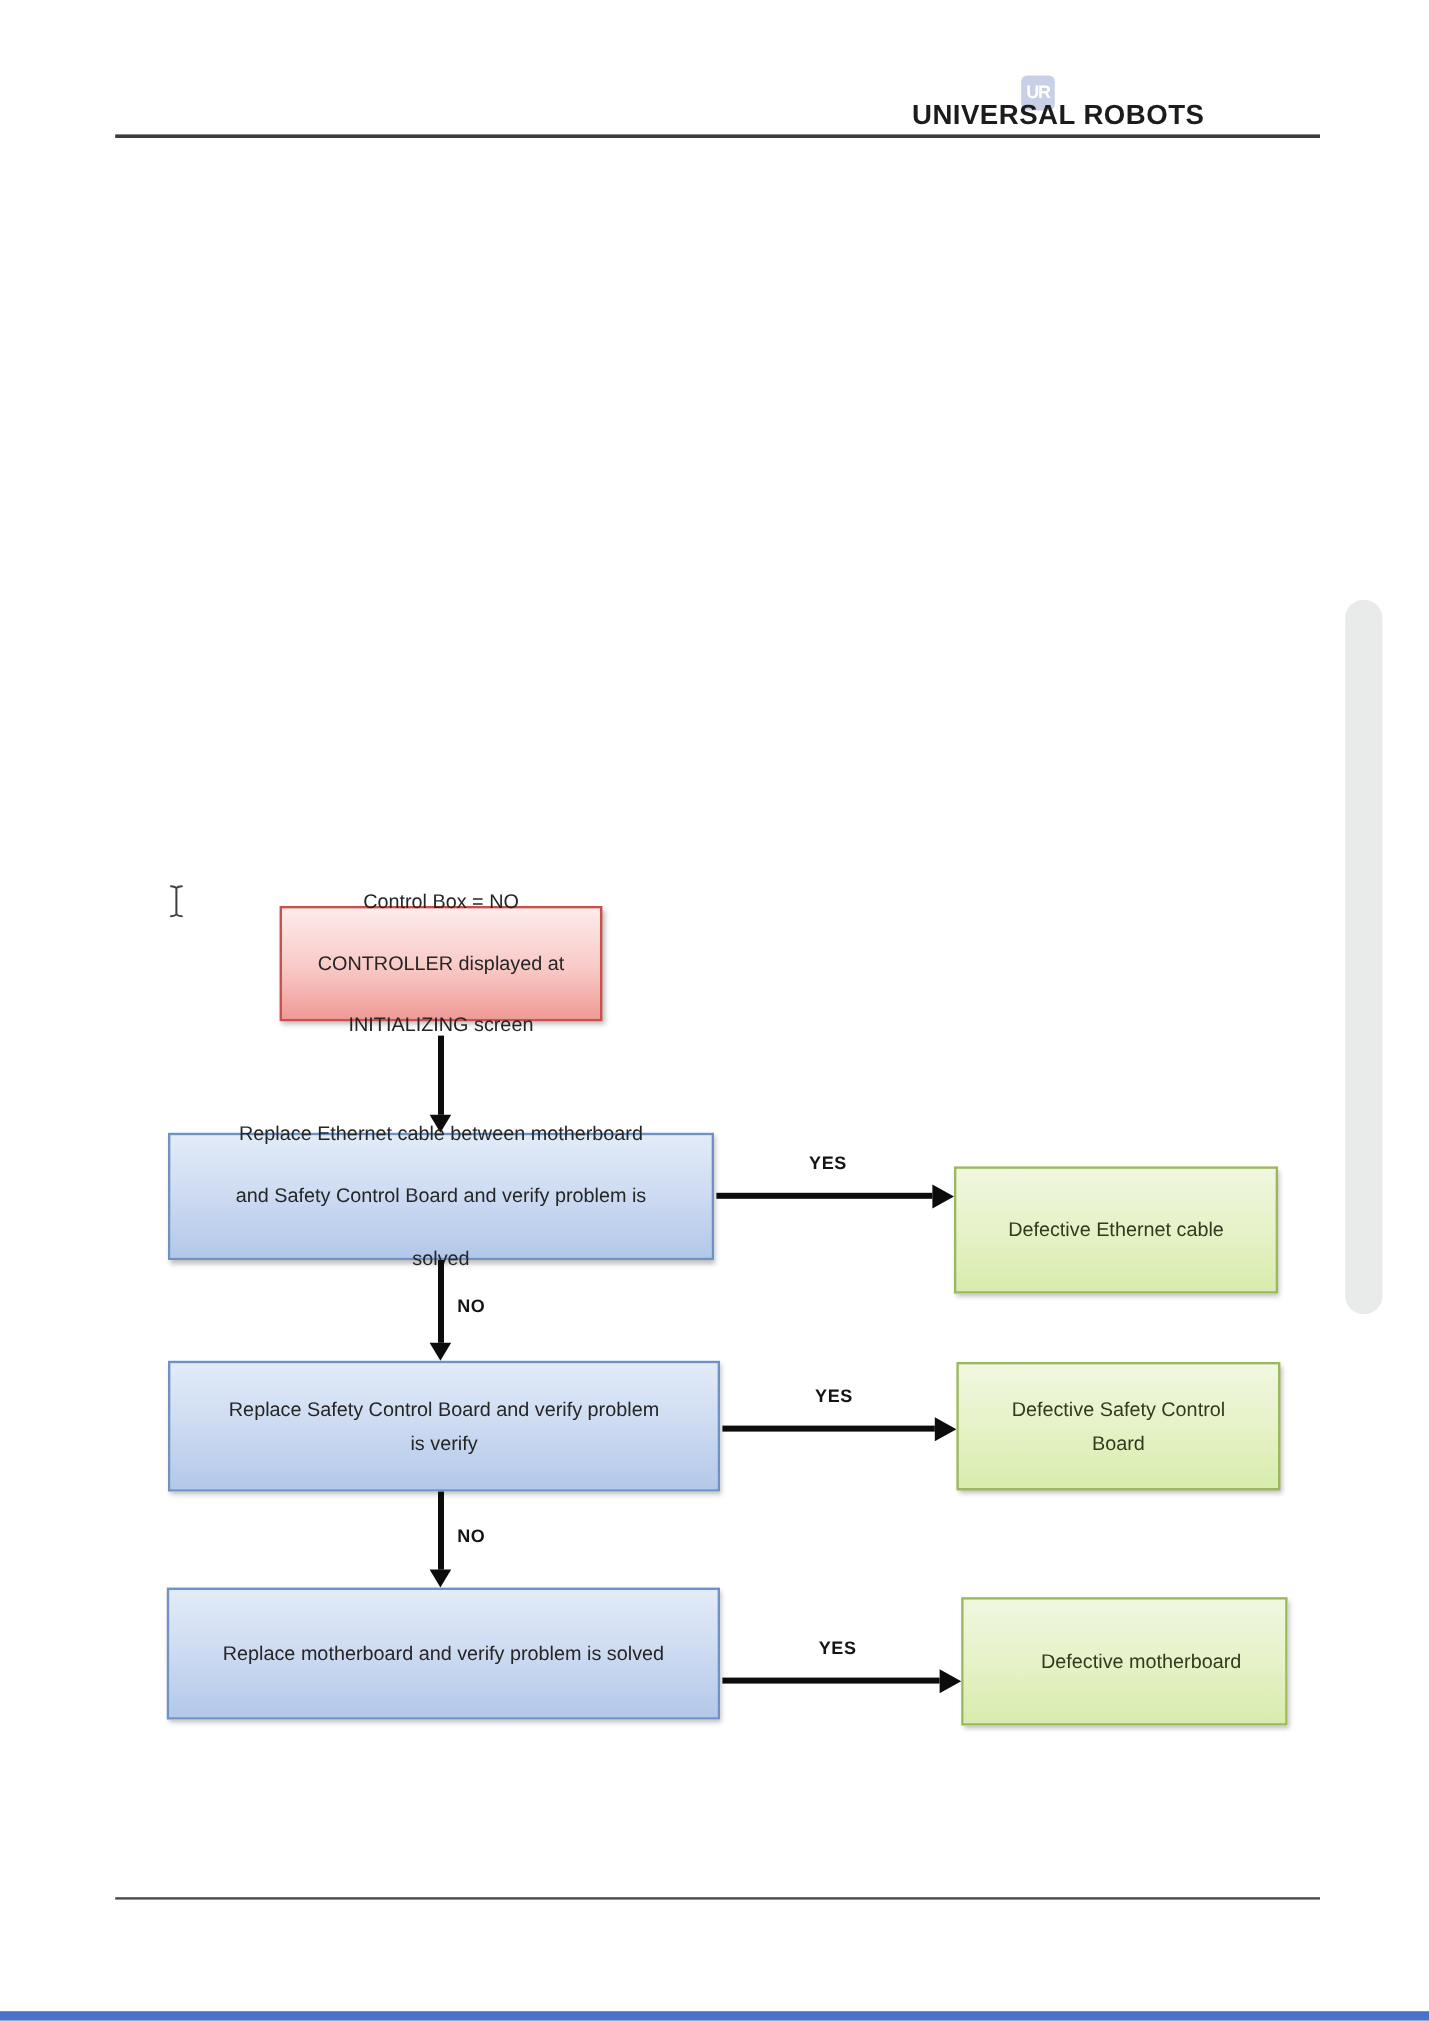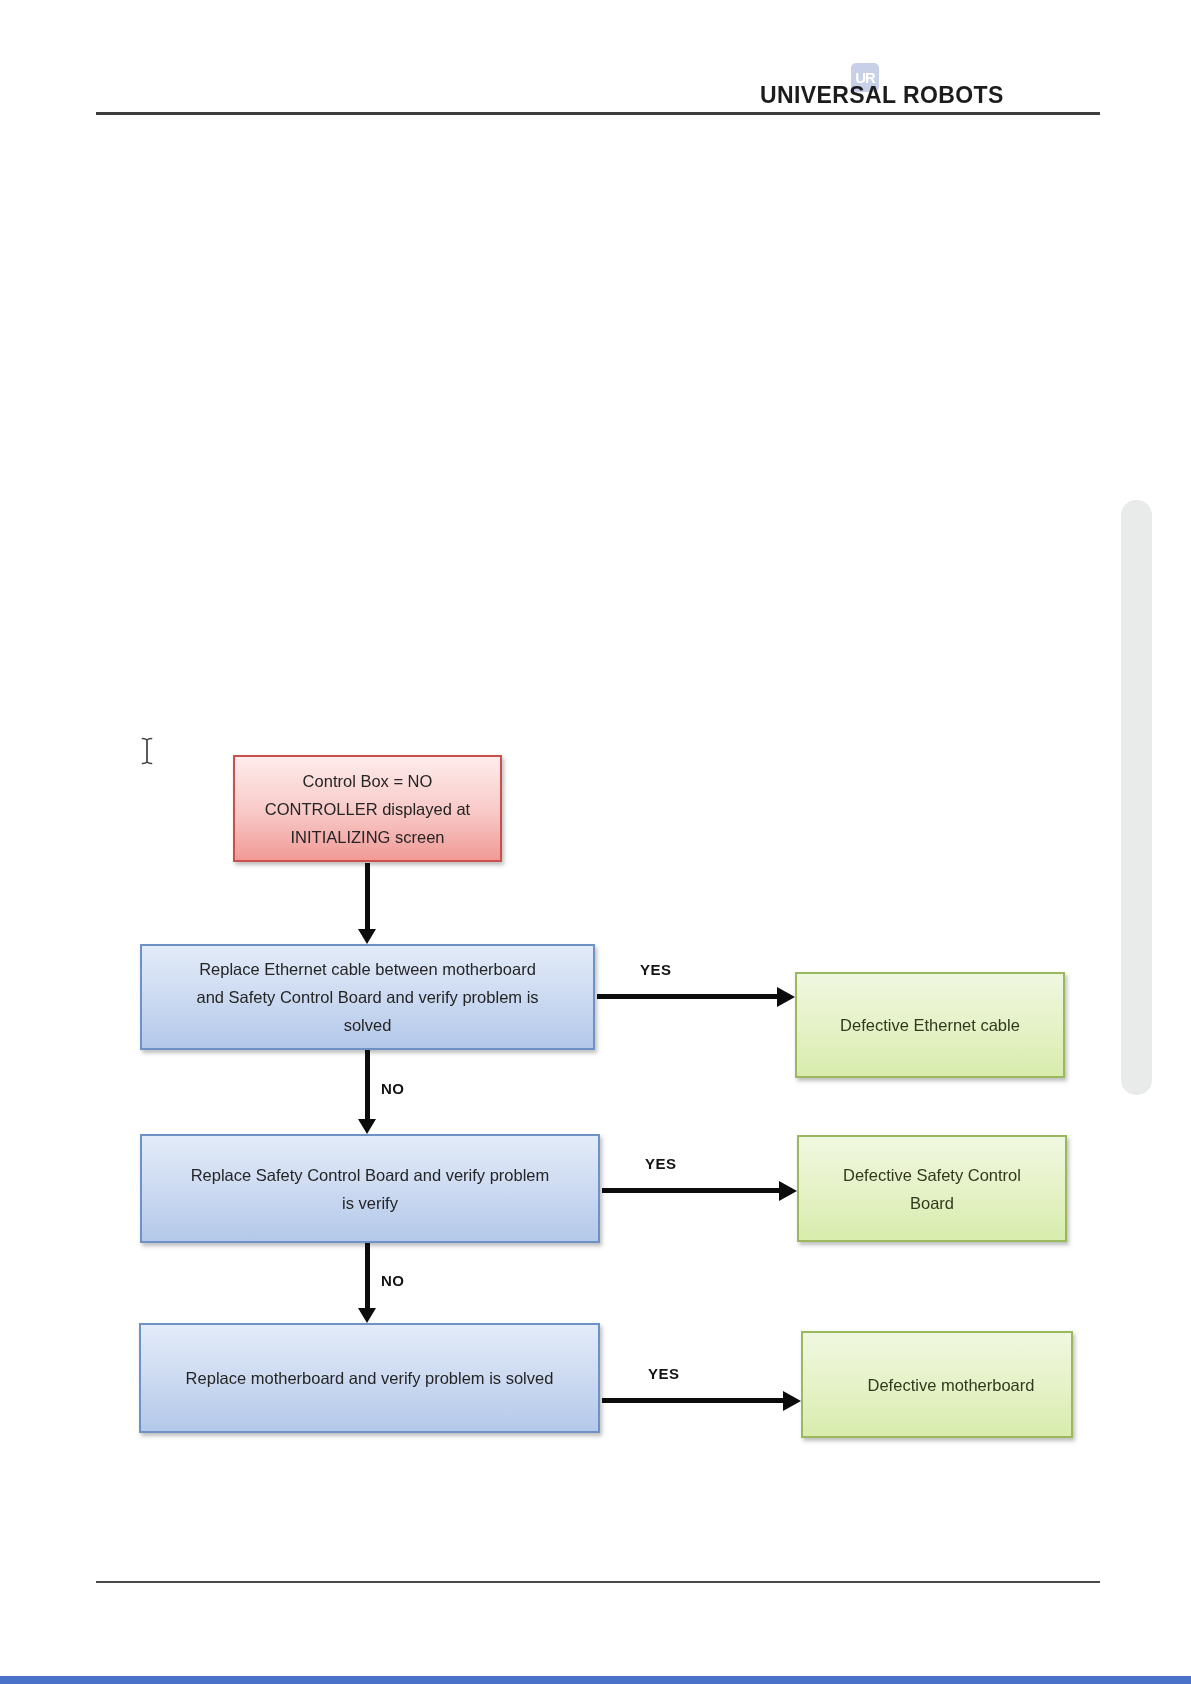--- a/index.html
+++ b/index.html
@@ -34,33 +34,34 @@
   .text-cursor { position:absolute; left:140px; top:737px; }
   
   .node {
     position:absolute; display:flex; flex-direction:column;
     align-items:center; justify-content:center; text-align:center;
     font-size:16.5px; line-height:28px; color:#252525;
     box-shadow:2px 3px 4px rgba(110,110,110,0.45);
   }
   .node div { white-space:nowrap; }
   .node-start {
-    left:233px; top:755px; width:269px; height:107px;
+    left:233px; top:755px; width:269px; height:96px;
     border:2px solid #c9504b;
     background:linear-gradient(180deg,#fdeceb 0%,#f8c8c6 55%,#f09a96 100%);
+    gap:23px;
   }
   .node-action {
     border:2px solid #6e92c5;
     background:linear-gradient(180deg,#e2ebf8 0%,#cfdcf2 45%,#b3c8e9 100%);
   }
   .node-result {
     border:2px solid #9ab85c; color:#303a1e;
     background:linear-gradient(180deg,#f0f7e0 0%,#e6f2c8 50%,#d8ecad 100%);
   }
-  .step1 { left:140px; top:944px;  width:455px; height:106px; }
+  .step1 { left:140px; top:944px;  width:455px; height:106px;gap:24px; }
   .out1  { left:795px; top:972px;  width:270px; height:106px; }
   .step2 { left:140px; top:1134px; width:460px; height:109px; }
   .out2  { left:797px; top:1135px; width:270px; height:107px; }
   .step3 { left:139px; top:1323px; width:461px; height:110px; }
   .out3  { left:801px; top:1331px; width:272px; height:107px;padding-left:28px; }
   
   .vline { position:absolute; width:5px; background:#0c0c0c; }
   .vhead {
     position:absolute; width:0; height:0;
     border-left:9px solid transparent; border-right:9px solid transparent;
@@ -69,21 +70,21 @@
   .hline { position:absolute; height:5px; background:#0c0c0c; }
   .hhead {
     position:absolute; width:0; height:0;
     border-top:10px solid transparent; border-bottom:10px solid transparent;
     border-left:18px solid #0c0c0c;
   }
   .edge-label {
     position:absolute; font-size:15px; font-weight:600; color:#141414;
     letter-spacing:0.5px; width:100px;
   }
-  .yes-label { }
+  .yes-label { text-align:center; }
 </style>
 </head>
 <body>
 
 <div class="page">
 
   <div class="logo-icon">UR</div>
   <div class="brand">UNIVERSAL ROBOTS</div>
   <div class="rule-top"></div>
 

